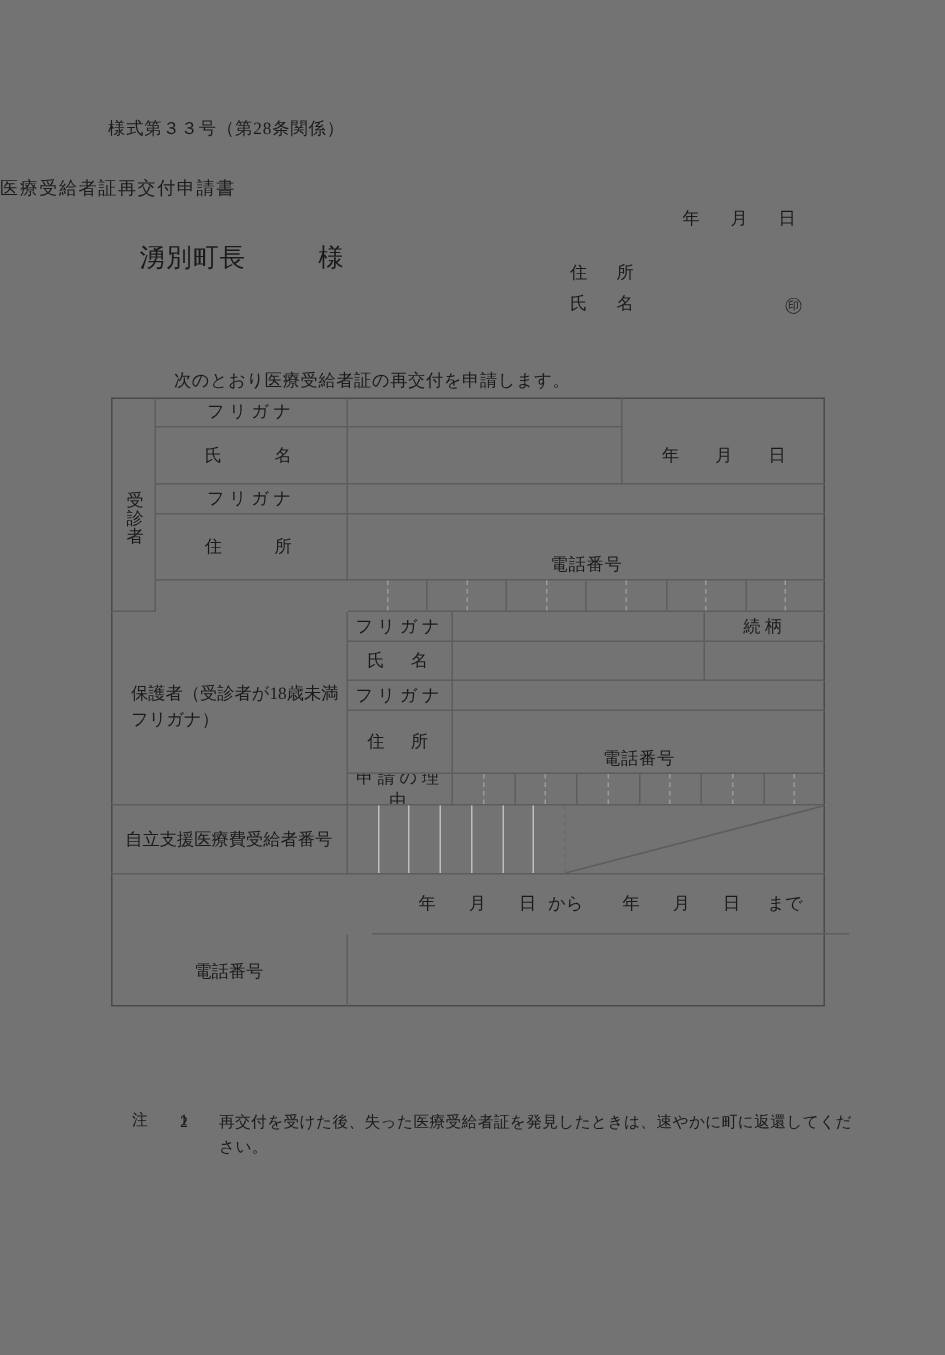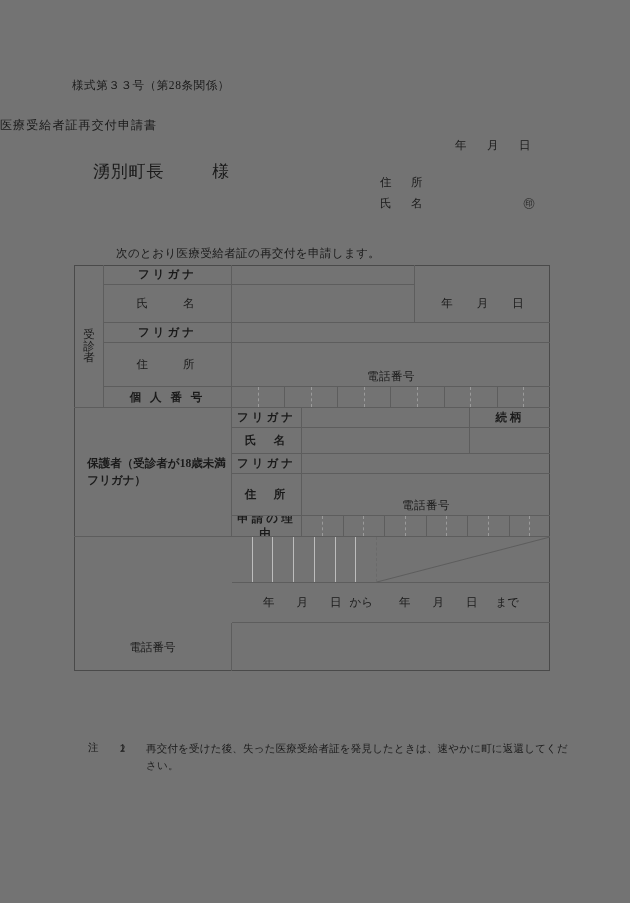--- a/index.html
+++ b/index.html
@@ -117,21 +117,21 @@
     border: 0.9px solid #4a4a4a;
     box-sizing: border-box;
   }
 
   .vlabel {
     writing-mode: vertical-rl;
     text-orientation: upright;
     letter-spacing: 12px;
     font-size: 11.5px;
   }
-  .sp3 { letter-spacing: 3px; font-weight: bold; }
+  .sp3 { letter-spacing: 3px; }
   .wide { letter-spacing: 4px; }
 
   .tel-label {
     position: absolute;
     font-size: 11.5px;
     letter-spacing: 0.5px;
   }
 
   
   .mn-grid {
@@ -254,39 +254,36 @@
     </div>
     <div class="cell bb" style="left:158px;top:58px;width:318px;height:20px;"></div>
 
     <div class="cell br bb" style="left:30px;top:78px;width:128px;height:44px;">
       <span class="wide">住　　所</span>
     </div>
     <div class="cell bb" style="left:158px;top:78px;width:318px;height:44px;">
       <span class="tel-label" style="left:50%;transform:translateX(-50%);bottom:2px;">電話番号</span>
     </div>
 
-    <div class="cell br bb" style="left:30px;top:122px;width:128px;height:21px;">
-      <span class="sp3">個 人 番 号</span>
-    </div>
     <div class="mn-grid bb" style="left:158px;top:122px;width:318px;height:21px;">
       <div class="mn-cell dash"></div>
       <div class="mn-cell solid"></div>
       <div class="mn-cell dash"></div>
       <div class="mn-cell solid"></div>
       <div class="mn-cell dash"></div>
       <div class="mn-cell solid"></div>
       <div class="mn-cell dash"></div>
       <div class="mn-cell solid"></div>
       <div class="mn-cell dash"></div>
       <div class="mn-cell solid"></div>
       <div class="mn-cell dash"></div>
       <div class="mn-cell last"></div>
     </div>
 
-    <div class="cell br bb" style="left:0;top:143px;width:158px;height:129px;font-weight:bold;">
+    <div class="cell br bb" style="left:0;top:143px;width:158px;height:129px;">
       <span style="display:block;text-align:left;padding-left:8px;line-height:17px;">
         <span>保護者（受診者が18歳未満</span><br>
         <span>フリガナ）</span>
       </span>
     </div>
 
     <div class="cell br bb" style="left:158px;top:143px;width:70px;height:20px;">
       <span class="sp3">フリガナ</span>
     </div>
     <div class="cell br bb" style="left:228px;top:143px;width:168px;height:20px;"></div>
@@ -323,38 +320,41 @@
       <div class="mn-cell dash"></div>
       <div class="mn-cell solid"></div>
       <div class="mn-cell dash"></div>
       <div class="mn-cell solid"></div>
       <div class="mn-cell dash"></div>
       <div class="mn-cell solid"></div>
       <div class="mn-cell dash"></div>
       <div class="mn-cell last"></div>
     </div>
 
+    <div class="cell br bb" style="left:0;top:272px;width:158px;height:46px;">
+      <span>自立支援医療費受給者番号</span>
+    </div>
     <div class="bb" style="position:absolute;left:158px;top:272px;width:318px;height:46px;box-sizing:border-box;">
       <div style="position:absolute;left:0;top:0;width:145px;height:100%;display:flex;">
         <div class="jn-cell"></div>
         <div class="jn-cell"></div>
         <div class="jn-cell"></div>
         <div class="jn-cell"></div>
         <div class="jn-cell"></div>
         <div class="jn-cell"></div>
         <div class="jn-cell dashed"></div>
       </div>
       <div class="diag-box" style="left:145px;top:0;width:173px;height:46px;">
         <svg width="173" height="46" viewBox="0 0 173 46" preserveAspectRatio="none">
           <line x1="0" y1="45" x2="173" y2="0" stroke="#5d5d5d" stroke-width="1"></line>
         </svg>
       </div>
     </div>
 
-    <div class="cell bb" style="left:158px;top:318px;width:318px;height:40px;">
+    <div class="cell bb" style="left:174px;top:318px;width:318px;height:40px;">
       <span class="period-text" style="position:relative;">
         <span>年</span><span class="g1"></span><span>月</span><span class="g1"></span><span>日</span><span style="display:inline-block;width:8px;"></span><span>から</span><span class="g2"></span><span>年</span><span class="g1"></span><span>月</span><span class="g1"></span><span>日</span><span style="display:inline-block;width:18px;"></span><span>まで</span>
       </span>
     </div>
 
     <div class="cell br" style="left:0;top:358px;width:158px;height:48px;">
       <span>電話番号</span>
     </div>
     <div class="cell" style="left:158px;top:358px;width:318px;height:48px;"></div>
   </div>

